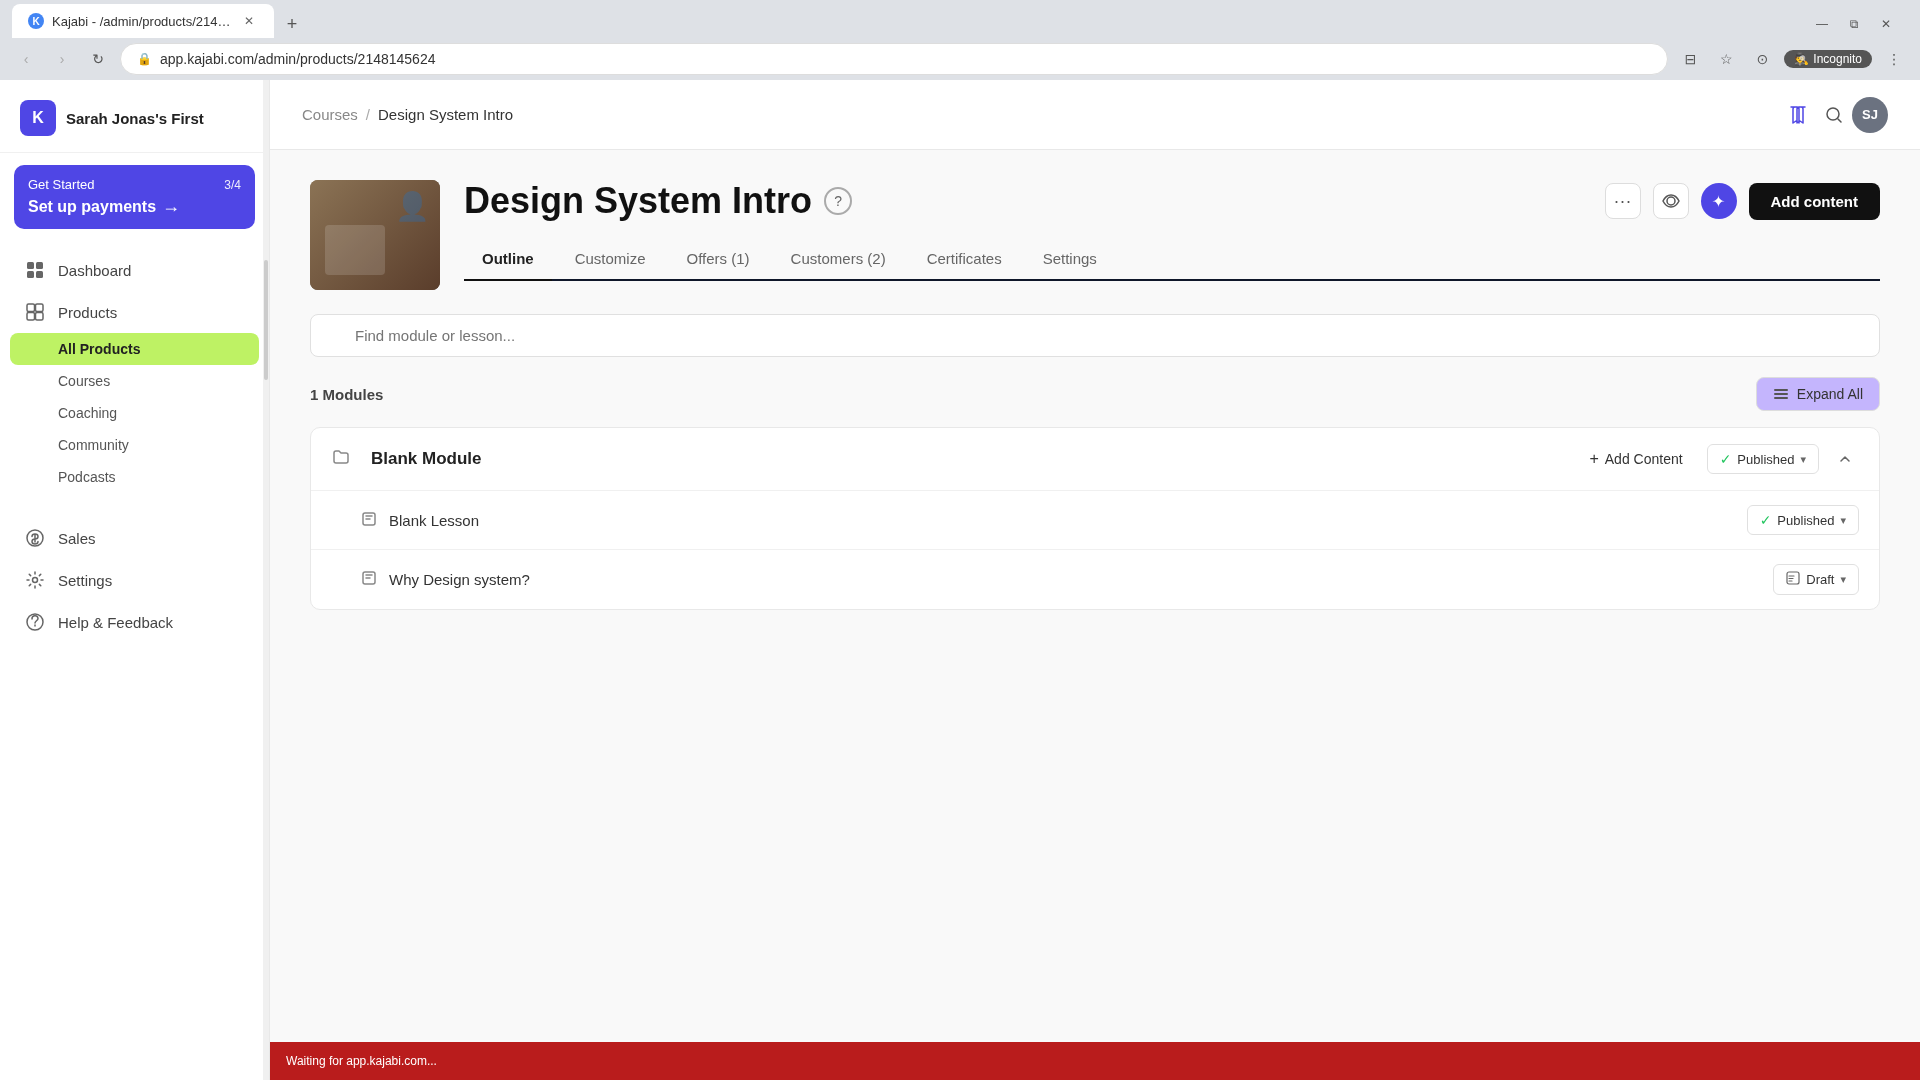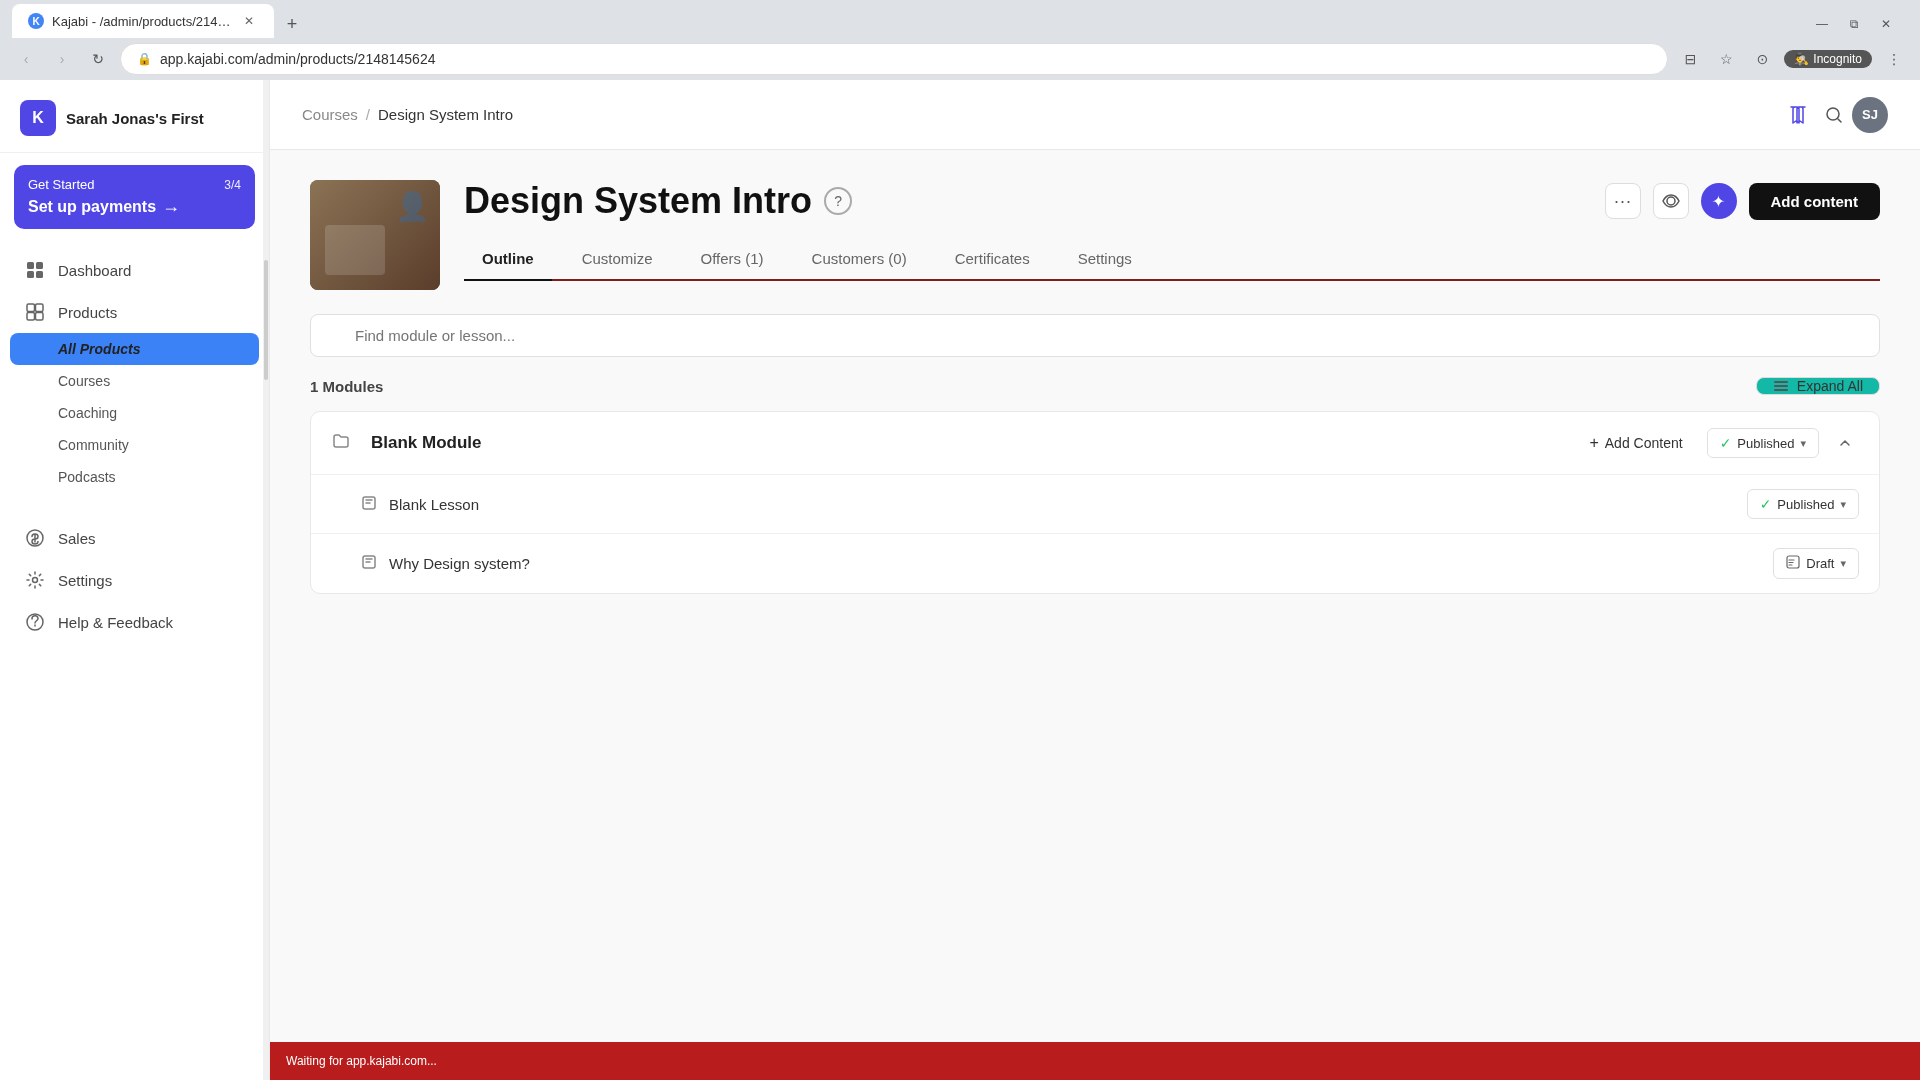--- a/index.html
+++ b/index.html
@@ -33,21 +33,21 @@
     .sidebar-promo { background: #4F46E5; border-radius: 10px; margin: 12px 14px; padding: 12px 14px; cursor: pointer; }
     .promo-top { display: flex; justify-content: space-between; align-items: center; margin-bottom: 4px; }
     .promo-label { color: white; font-size: 13px; font-weight: 500; }
     .promo-badge { color: white; font-size: 12px; opacity: 0.9; }
     .promo-text { color: white; font-size: 16px; font-weight: 700; display: flex; align-items: center; gap: 6px; }
     .promo-arrow { font-size: 18px; }
     .sidebar-nav { padding: 8px 10px; flex: 1; }
     .nav-item { display: flex; align-items: center; gap: 12px; padding: 10px 14px; border-radius: 8px; cursor: pointer; color: #444; font-size: 15px; font-weight: 500; }
     .nav-icon { width: 22px; height: 22px; display: flex; align-items: center; justify-content: center; color: #666; }
     .nav-sub-item { padding: 8px 14px 8px 48px; border-radius: 8px; cursor: pointer; color: #555; font-size: 14px; }
-    .nav-sub-item.active { background: #3b82f6; color: #222; font-weight: 600; font-style: italic; }
+    .nav-sub-item.active { background: #bef264; color: #222; font-weight: 600; }
 
     
     .main-content { flex: 1; display: flex; flex-direction: column; overflow: hidden; background: #f9f9f9; }
 
     
     .top-header { background: white; border-bottom: 1px solid #e8e8e8; display: flex; align-items: center; justify-content: space-between; padding: 0 32px; height: 70px; flex-shrink: 0; }
     .breadcrumb { display: flex; align-items: center; gap: 8px; font-size: 15px; color: #666; }
     .breadcrumb-link { color: #888; cursor: pointer; }
     .breadcrumb-sep { color: #aaa; }
     .breadcrumb-current { color: #333; font-weight: 500; }
@@ -64,35 +64,35 @@
     .course-title-row { display: flex; align-items: center; gap: 12px; margin-bottom: 16px; }
     .course-title { font-size: 36px; font-weight: 700; color: #111; }
     .help-icon { width: 28px; height: 28px; border-radius: 50%; border: 2px solid #aaa; display: flex; align-items: center; justify-content: center; color: #666; font-size: 14px; cursor: pointer; }
     .course-header-actions { display: flex; align-items: center; gap: 12px; margin-left: auto; }
     .more-btn { width: 36px; height: 36px; border-radius: 8px; border: 1px solid #ddd; display: flex; align-items: center; justify-content: center; cursor: pointer; background: white; color: #555; font-size: 18px; }
     .view-btn { width: 36px; height: 36px; border-radius: 8px; border: 1px solid #ddd; display: flex; align-items: center; justify-content: center; cursor: pointer; background: white; color: #555; }
     .ai-btn { width: 36px; height: 36px; border-radius: 50%; background: #4F46E5; display: flex; align-items: center; justify-content: center; cursor: pointer; color: white; font-size: 16px; }
     .add-content-btn { background: #111; color: white; border: none; border-radius: 8px; padding: 10px 22px; font-size: 15px; font-weight: 600; cursor: pointer; white-space: nowrap; }
 
     
-    .course-tabs { display: flex; gap: 12px; border-bottom: 2px solid #7f1d1d; }
+    .course-tabs { display: flex; gap: 5px; border-bottom: 2px solid #0f172a; }
     .tab-item { padding: 12px 18px; font-size: 15px; color: #666; cursor: pointer; position: relative; white-space: nowrap; }
     .tab-item.active { color: #222; font-weight: 600; }
     .tab-item.active::after { content: ''; position: absolute; bottom: -2px; left: 0; right: 0; height: 2px; background: #111; }
 
     
     .outline-content { margin-top: 8px; }
     .search-box { width: 100%; border: 1px solid #e0e0e0; border-radius: 8px; padding: 12px 18px 12px 44px; font-size: 15px; color: #333; background: white; position: relative; outline: none; }
     .search-wrapper { position: relative; margin-bottom: 20px; }
     .search-icon-inside { position: absolute; left: 14px; top: 50%; transform: translateY(-50%); color: #aaa; font-size: 16px; }
 
     .modules-header { display: flex; align-items: center; justify-content: space-between; margin-bottom: 16px; }
     .modules-count { font-size: 15px; color: #444; }
     .modules-count span { font-weight: 600; }
-    .expand-all-btn { display: flex; align-items: center; gap: 8px; border: 1px solid #ddd; border-radius: 8px; padding: 0 16px; font-size: 14px; font-weight: 500; color: #333; background: #14b8a6; cursor: pointer; }
+    .expand-all-btn { display: flex; align-items: center; gap: 8px; border: 1px solid #ddd; border-radius: 8px; padding: 8px 16px; font-size: 14px; font-weight: 500; color: #333; background: #c4b5fd; cursor: pointer; }
 
     
     .module-card { background: white; border: 1px solid #e8e8e8; border-radius: 10px; margin-bottom: 12px; overflow: hidden; }
     .module-header { display: flex; align-items: center; gap: 20px; padding: 16px 20px; }
     .module-folder-icon { color: #888; font-size: 18px; }
     .module-title { font-size: 17px; font-weight: 600; color: #222; flex: 1; }
     .module-actions { display: flex; align-items: center; gap: 12px; margin-left: auto; }
     .add-content-module-btn { display: flex; align-items: center; gap: 6px; color: #333; font-size: 14px; font-weight: 500; cursor: pointer; padding: 6px 12px; border-radius: 6px; }
     .plus-icon { font-size: 16px; font-weight: 300; }
     .published-badge { display: flex; align-items: center; gap: 6px; background: white; border: 1px solid #e0e0e0; border-radius: 6px; padding: 6px 12px; font-size: 13px; font-weight: 500; color: #333; cursor: pointer; }
@@ -285,21 +285,21 @@
               </div>
               <div class="ai-btn">✦</div>
               <button class="add-content-btn">Add content</button>
             </div>
           </div>
 
           <div class="course-tabs">
             <div class="tab-item active">Outline</div>
             <div class="tab-item">Customize</div>
             <div class="tab-item">Offers (1)</div>
-            <div class="tab-item">Customers (0)</div>
+            <div class="tab-item">Customers (2)</div>
             <div class="tab-item">Certificates</div>
             <div class="tab-item">Settings</div>
           </div>
         </div>
       </div>
 
       <div class="outline-content">
         <div class="search-wrapper">
           <span class="search-icon-inside">
             <svg width="16" height="16" viewBox="0 0 16 16" fill="none">

